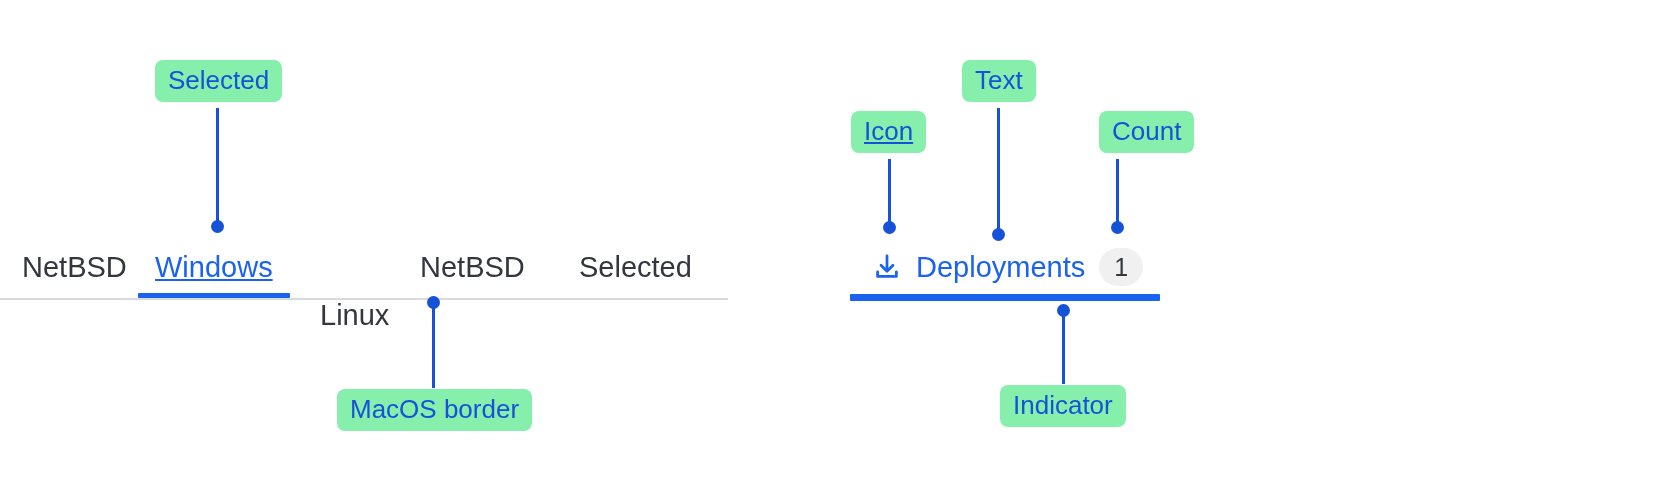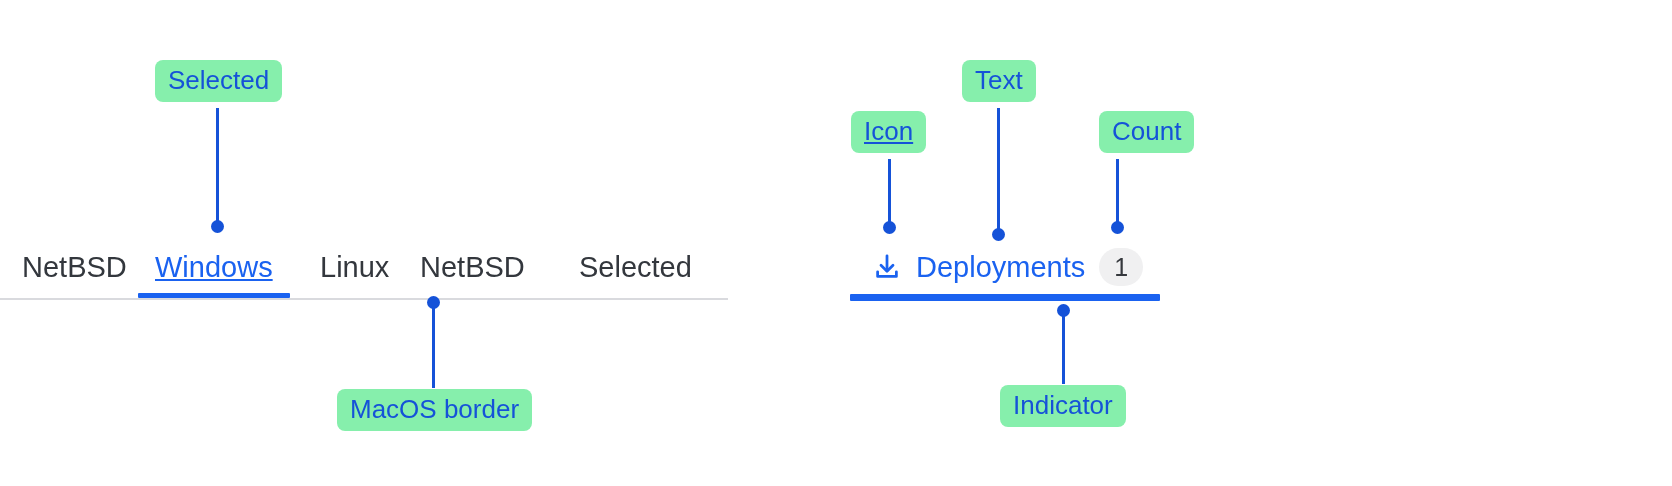--- a/index.html
+++ b/index.html
@@ -145,21 +145,21 @@
   <div id="left-tabs">
     <div class="tab" style="left:22px;">
       <span>NetBSD</span>
     </div>
 
     <div class="tab active" style="left:155px;">
       <span>Windows</span>
       <span class="tab-underline"></span>
     </div>
 
-    <div class="tab" style="left:320px;">
+    <div class="tab" style="left:320px;margin-top:48px;">
       <span>Linux</span>
     </div>
 
     <div class="tab" style="left:420px;">
       <span>NetBSD</span>
     </div>
 
     <div class="tab" style="left:579px;">
       <span>Selected</span>
     </div>

